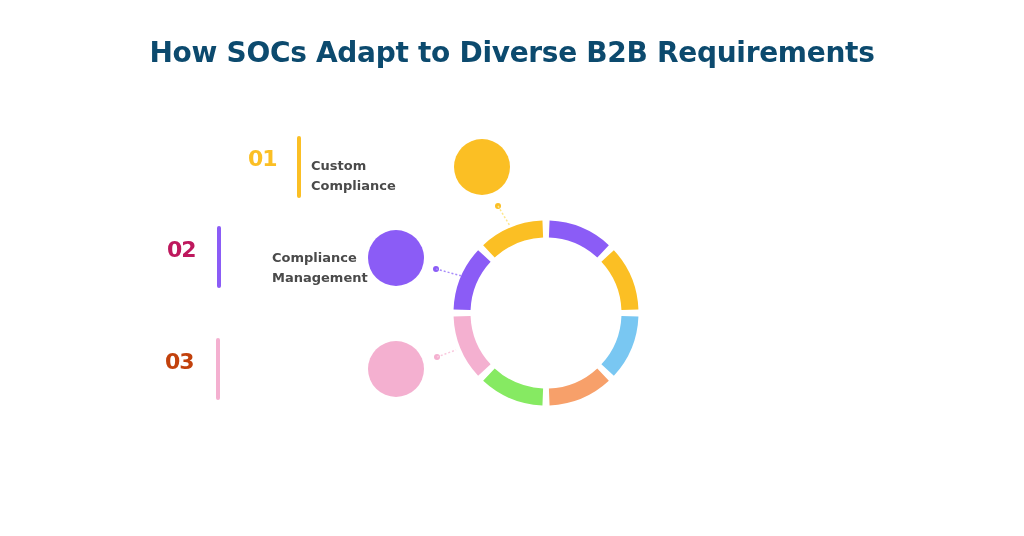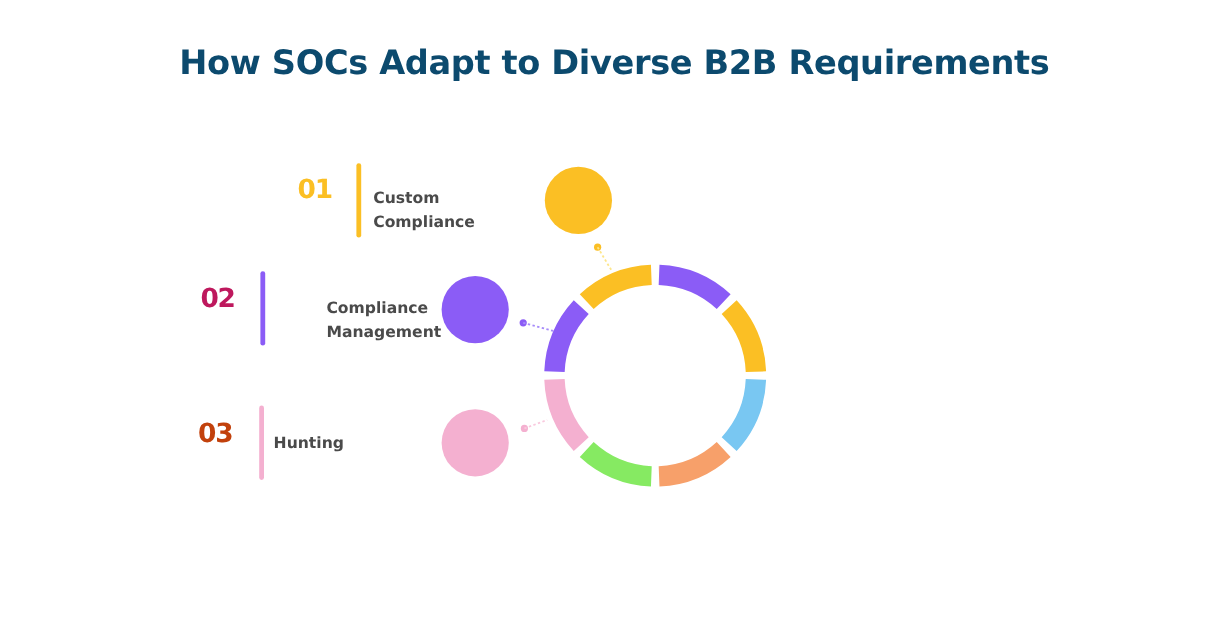--- a/index.html
+++ b/index.html
@@ -25,21 +25,20 @@
 <div class="num" style="left:167px;top:237px;color:#be185d;">02</div>
 <div class="bar" style="left:217px;top:226px;height:62px;background:#8b5cf6;"></div>
 <div class="label" style="left:232px;top:248px;margin-left:40px;">
   <div>Compliance</div>
   <div>Management</div>
 </div>
 
 <div class="num" style="left:165px;top:349px;color:#c2410c;">03</div>
 <div class="bar" style="left:216px;top:338px;height:62px;background:#f4b0d0;"></div>
 <div class="label" style="left:228px;top:360px;">
-  <div>Hunting</div>
 </div>
 
 <svg class="diagram" width="1024" height="536">
 
   <circle cx="482" cy="167" r="28" fill="#fbbf24"></circle>
   <circle cx="396" cy="258" r="28" fill="#8b5cf6"></circle>
   <circle cx="396" cy="369" r="28" fill="#f4b0d0"></circle>
 
   <circle cx="498" cy="206" r="3" fill="#fbbf24"></circle>
   <line x1="498" y1="206" x2="510" y2="226" stroke="#fde68a" stroke-width="1.5" stroke-dasharray="2,2"></line>

